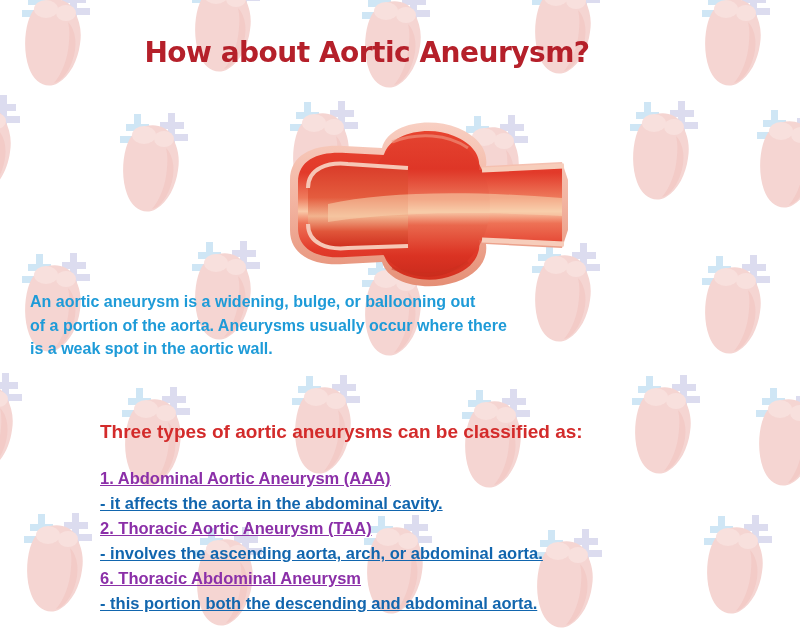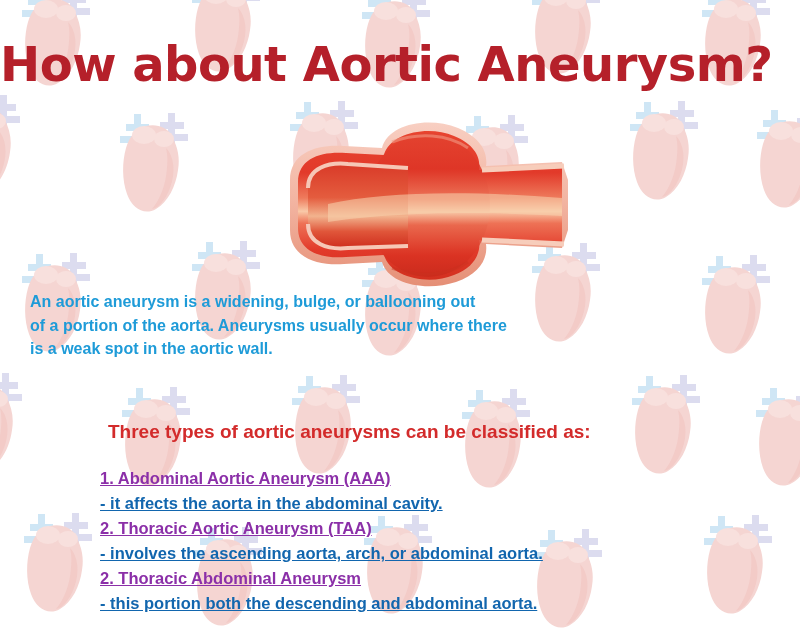--- a/index.html
+++ b/index.html
@@ -39,21 +39,21 @@
   
   #title {
     position: absolute;
     top: 36px;
     left: 0;
     width: 734px;
     text-align: center;
     z-index: 3;
     font-family: "DejaVu Sans", sans-serif;
     font-weight: bold;
-    font-size: 48px;
+    font-size: 28px;
     letter-spacing: -0.5px;
     color: #B5202A;
     white-space: nowrap;
   }
 
   
   #aorta-figure {
     position: absolute;
     left: 232px;
     top: 118px;
@@ -75,21 +75,21 @@
     font-size: 16px;
     font-weight: bold;
     line-height: 1.48;
   }
   #intro .ln { display: block; }
 
   
   #subheading {
     position: absolute;
     top: 421px;
-    left: 108px;
+    left: 100px;
     width: 640px;
     z-index: 3;
     color: #D32B2B;
     font-size: 19px;
     font-weight: bold;
     white-space: nowrap;
   }
 
   
   #type-list {
@@ -480,17 +480,17 @@
     <span class="ln">is a weak spot in the aortic wall.</span>
   </div>
 
   <div id="subheading">Three types of aortic aneurysms can be classified as:</div>
 
   <div id="type-list">
     <div class="list-line num">1. Abdominal Aortic Aneurysm (AAA)</div>
     <div class="list-line sub">- it affects the aorta in the abdominal cavity.</div>
     <div class="list-line num">2. Thoracic Aortic Aneurysm (TAA)</div>
     <div class="list-line sub">- involves the ascending aorta, arch, or abdominal aorta.</div>
-    <div class="list-line num">2. Thoracic Abdominal Aneurysm</div>
+    <div class="list-line num">6. Thoracic Abdominal Aneurysm</div>
     <div class="list-line sub">- this portion both the descending and abdominal aorta.</div>
   </div>
 
 </div>
 
 </body></html>

